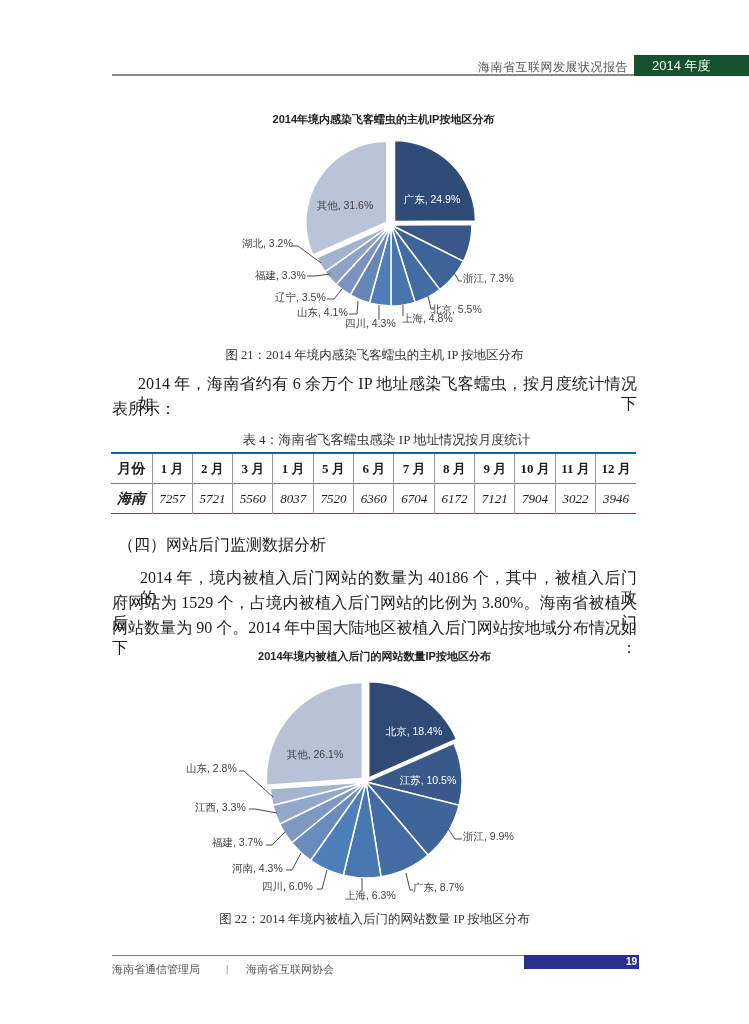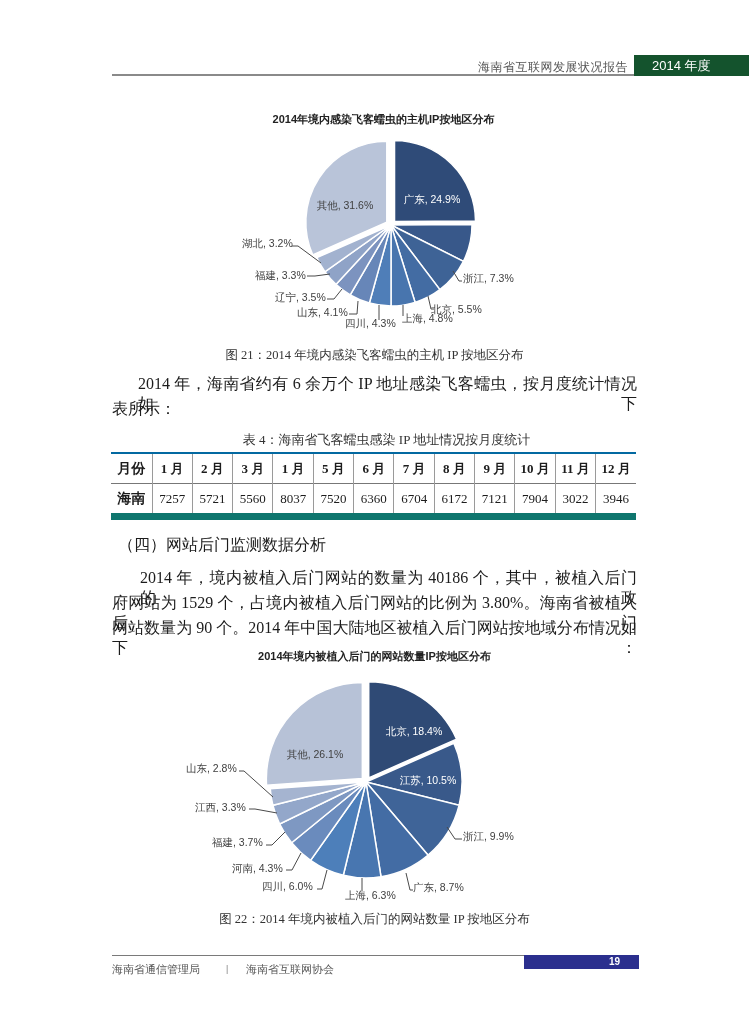--- a/index.html
+++ b/index.html
@@ -15,31 +15,31 @@
                  text-align: center; width: 749px; left: 0; }
   .caption { width: 749px; left: 0; text-align: center; font-size: 12.5px; color: #333; }
   .line { font-size: 16px; line-height: 20px; white-space: nowrap; }
   .just { text-align: justify; text-align-last: justify; white-space: normal; }
   .section-heading { left: 118px; top: 535px; font-size: 16px; line-height: 20px; }
   table.data { position: absolute; left: 111px; top: 452px; width: 525px; border-collapse: collapse;
                font-size: 13px; table-layout: fixed; }
   table.data th, table.data td { height: 29px; text-align: center; border-left: 1px solid #9a9a9a; padding: 0; }
   table.data th:first-child, table.data td:first-child { border-left: none; font-weight: bold; font-size: 14px; }
   table.data thead tr { border-top: 2px solid #0369a1; border-bottom: 1px solid #777; }
-  table.data tbody tr { border-bottom: 7px solid #0f766e; }
+  table.data tbody tr { border-bottom: 1px solid #0f766e; font-style: italic; }
   table.data th { font-weight: bold; }
   table.data col.first { width: 41px; }
   svg.chart { position: absolute; left: 0; }
   svg.chart text { font-family: "Liberation Sans", "DejaVu Sans", sans-serif; font-size: 10.5px; fill: #404040; }
   svg.chart text.in-light { fill: #ffffff; }
   svg.chart polyline { fill: none; stroke: #4a4a4a; stroke-width: 1; }
   .footer-line { left: 112px; top: 955px; width: 412px; border-top: 1px solid #7a7a7a; }
   .footer-bar { left: 524px; top: 955px; width: 115px; height: 14px; background: #2b2f8e; color: #fff;
                 font-family: "Liberation Sans", sans-serif; font-size: 10px; font-weight: bold; text-align: right;
-                line-height: 14px; padding-right: 19px; box-sizing: border-box; }
+                line-height: 14px; padding-right: 2px; box-sizing: border-box; }
   .footer-text { top: 962px; font-size: 11px; color: #555; }
 </style>
 </head>
 <body>
 
 <div class="abs header-line"></div>
 <div class="abs header-title">海南省互联网发展状况报告</div>
 <div class="abs header-year">2014 年度</div>
 
 <div class="abs chart-title" style="top:112px; padding-left:18px; box-sizing:border-box;">2014年境内感染飞客蠕虫的主机IP按地区分布</div>

